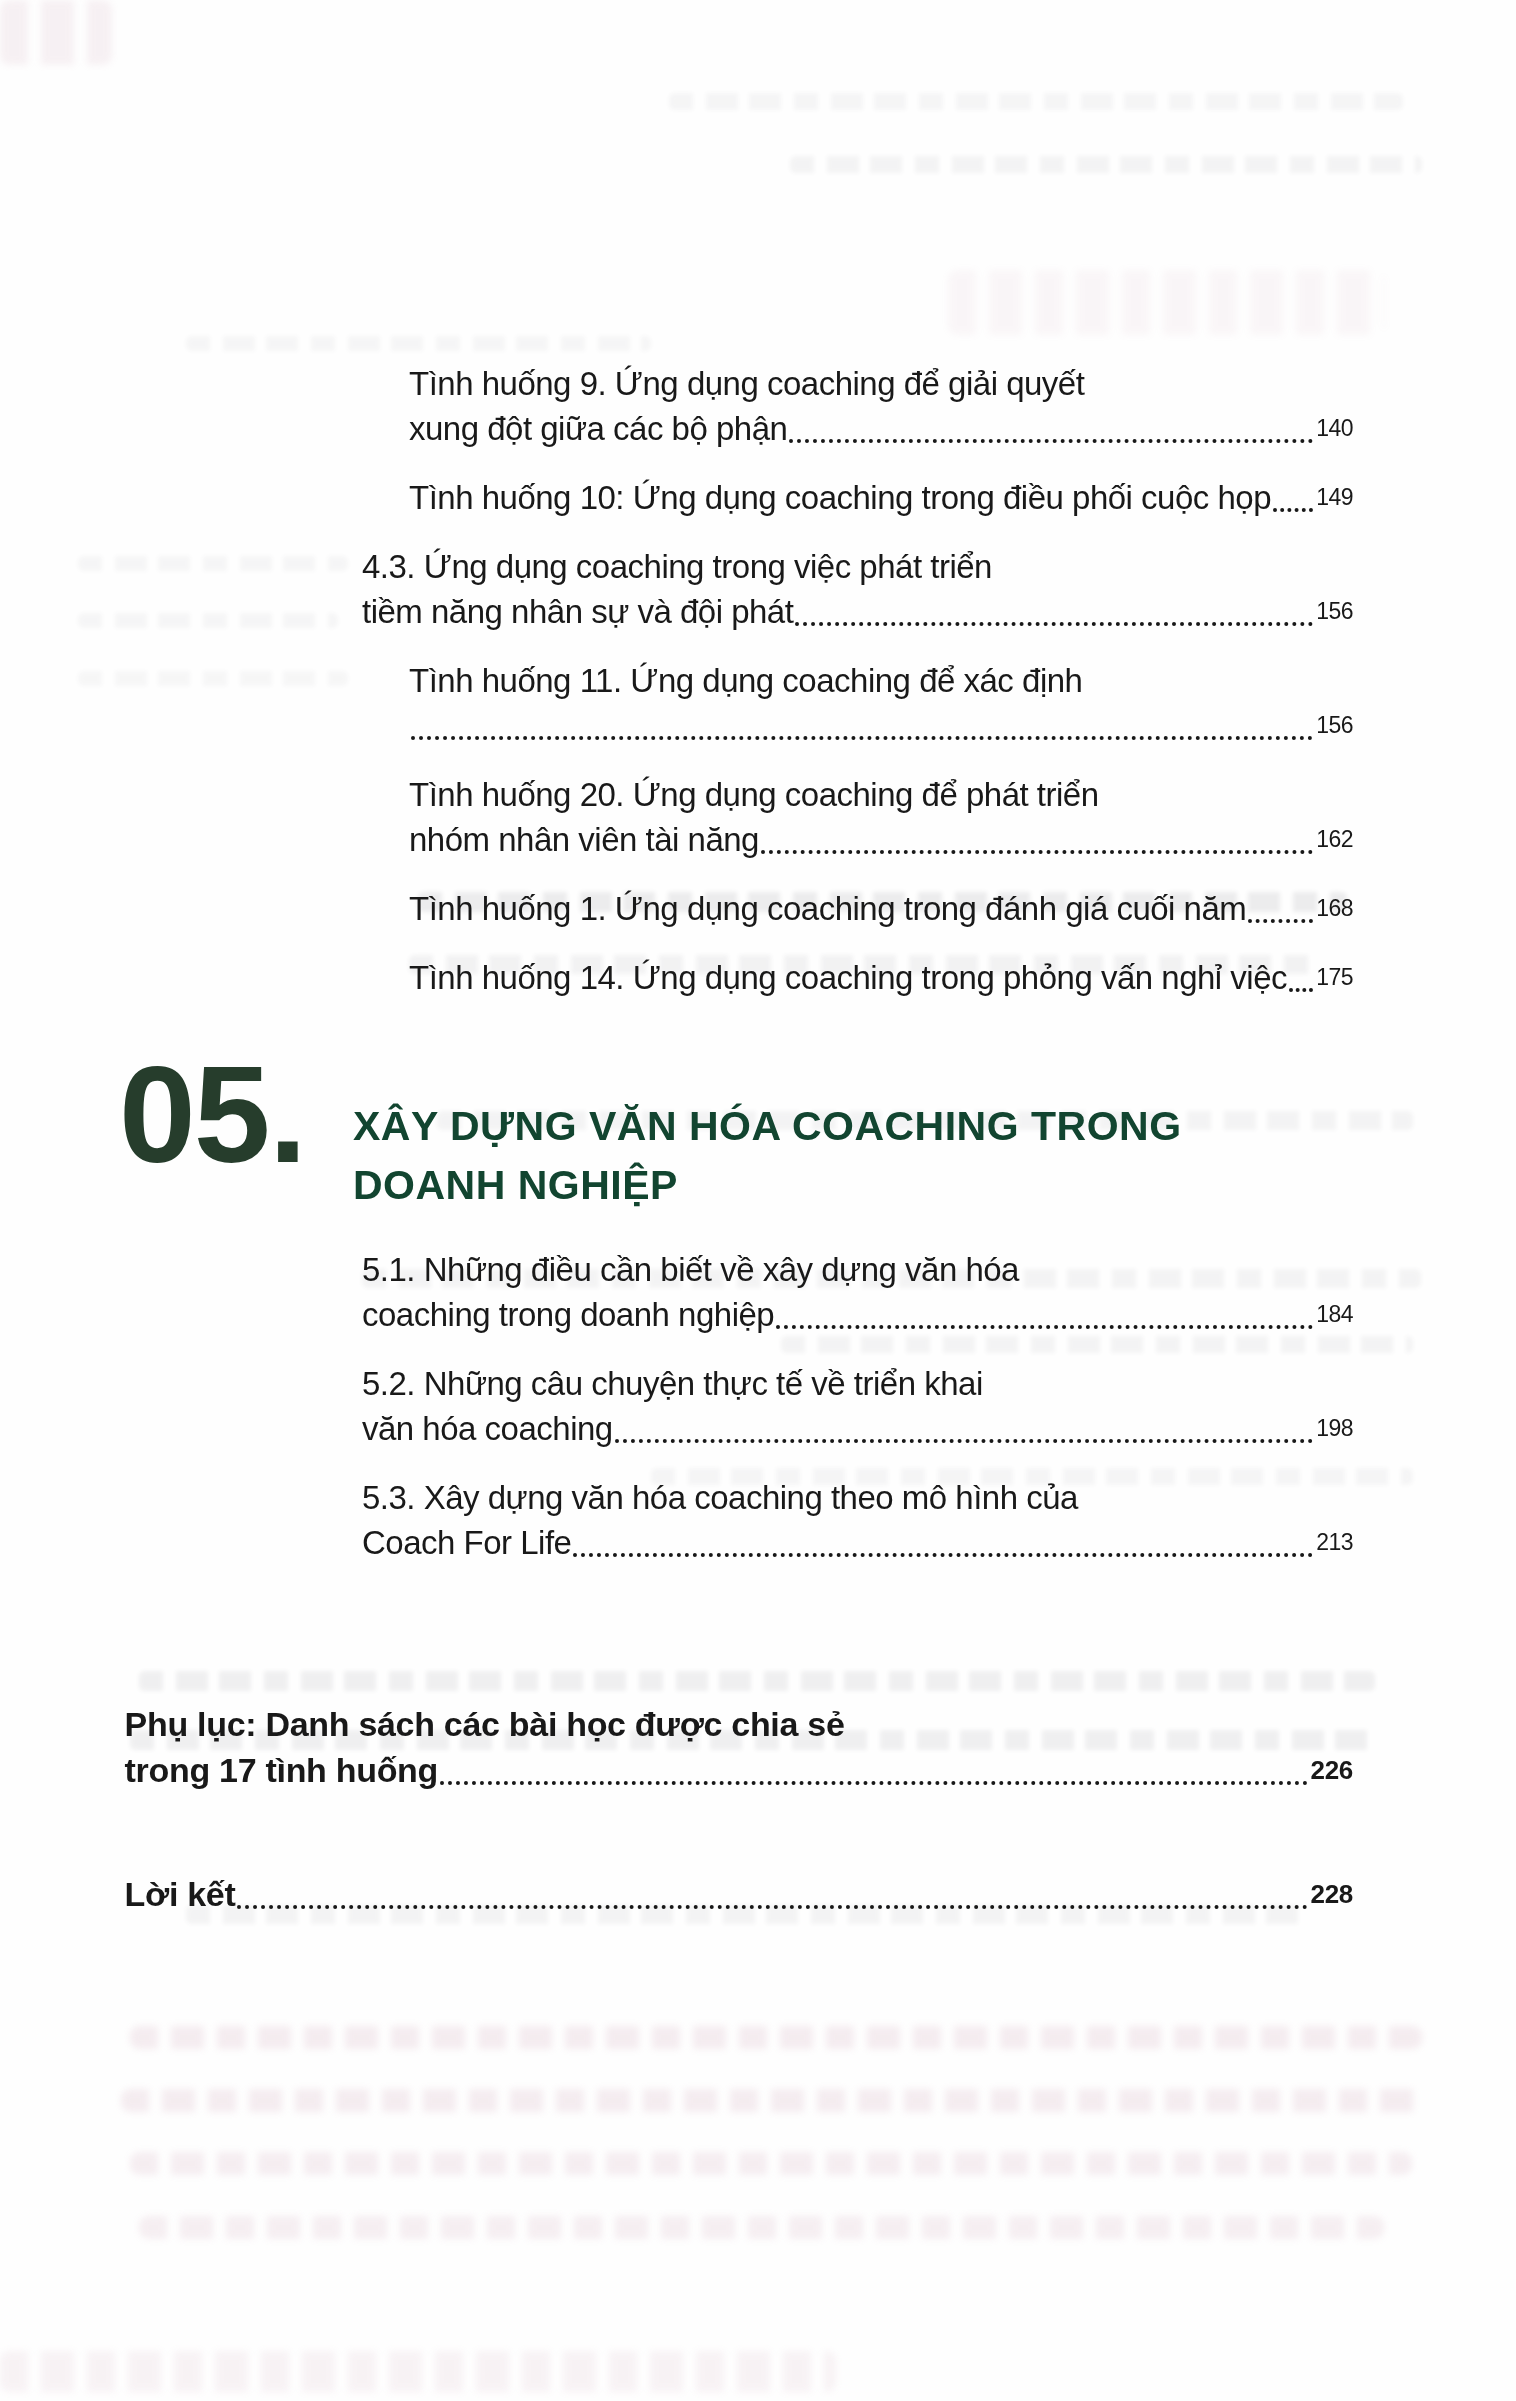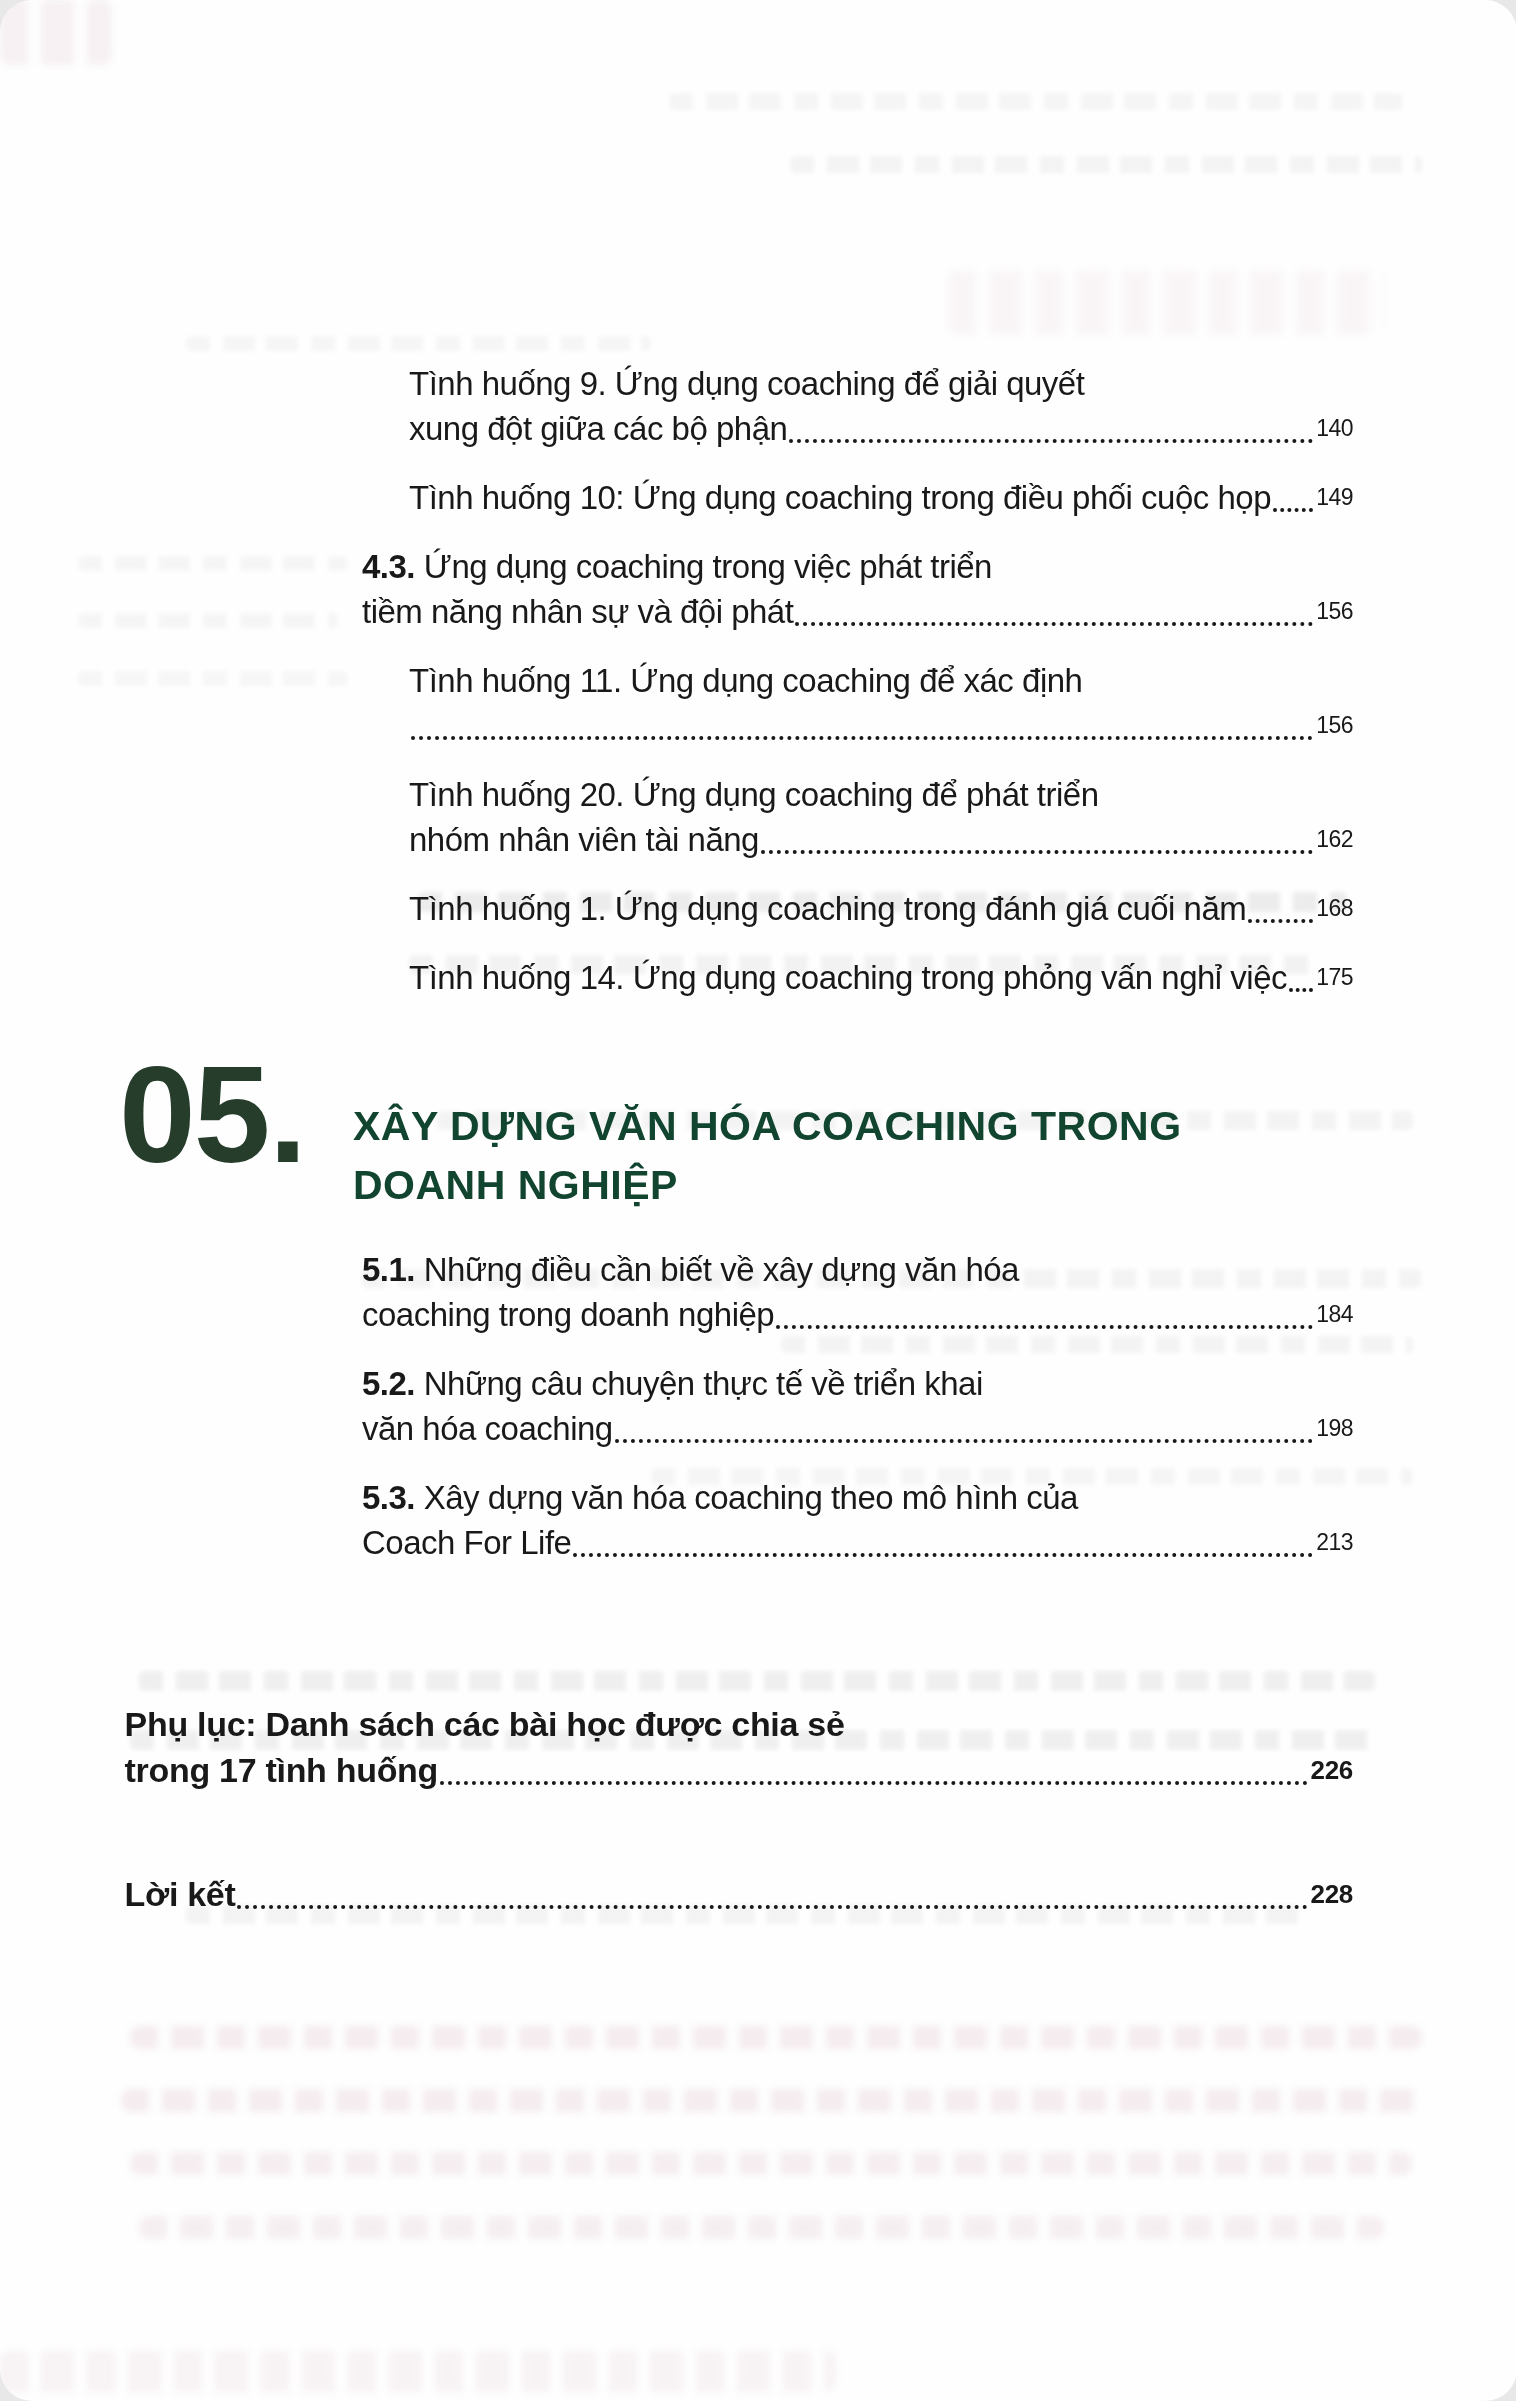--- a/index.html
+++ b/index.html
@@ -4,40 +4,39 @@
 <style>
   html,body{margin:0;padding:0;background:#e8e8e8;}
   .page{
     position:relative;
     width:1517px;height:2401px;
     margin:0 auto;
     background:#fefefe;
     overflow:hidden;
     font-family:"Liberation Sans", sans-serif;
     color:var(--body-text,#191919);
-    border-radius:32px;
   }
   .content{
     position:absolute;
     left:119px;right:164px;top:0;
     padding-top:361px;
   }
   
   .entry{
     font-size:33px;line-height:45px;font-weight:500;
     letter-spacing:-0.5px;margin-bottom:24px;
   }
   .lvl-case{margin-left:290px;}
   .lvl-section{margin-left:243px;margin-top:13px;}
   .lvl-back{
     margin-left:5.6px;font-size:34px;line-height:46px;
     font-weight:700;letter-spacing:-0.3px;margin-bottom:0;
   }
   .lvl-back + .lvl-back{margin-top:78px;}
-  .entry .pfx{font-weight:700;}
+  .entry .pfx{font-weight:400;}
   .row{display:flex;align-items:flex-end;}
   .row .t{white-space:nowrap;flex:0 1 auto;min-width:0;}
   .dots{
     flex:1 1 0;min-width:9.3px;
     border-bottom:4.6px dotted var(--dot-leader,#181818);
     margin:0 2.8px 8.4px 1.9px;
   }
   .num{flex:none;font-weight:500;font-size:23px;}
   .lvl-back .num{font-weight:700;font-size:26px;}
   

